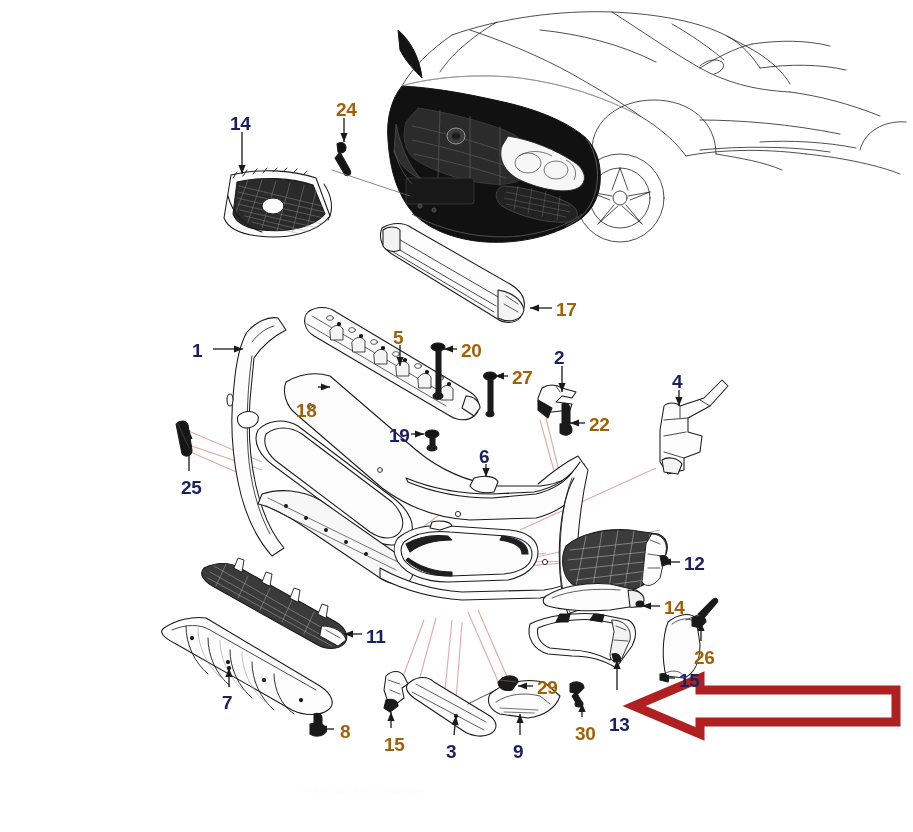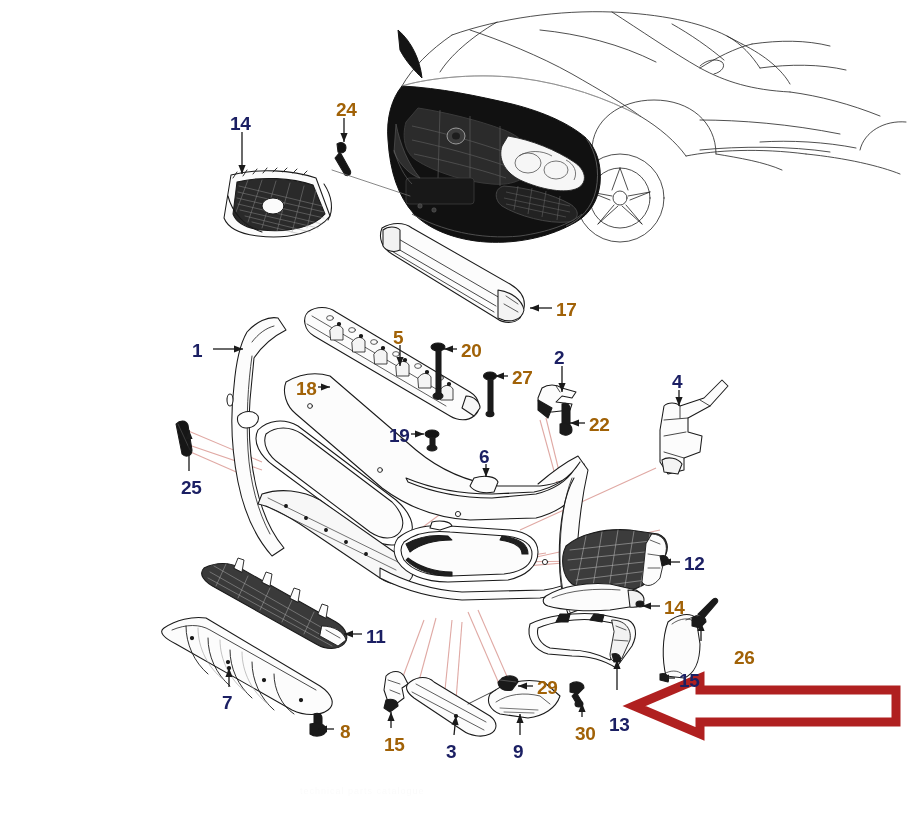--- a/index.html
+++ b/index.html
@@ -579,26 +579,26 @@
       <div class="callout green" style="left: 340px; top: 722px;">8</div>
       <div class="callout blue" style="left: 513px; top: 742px;">9</div>
       <div class="callout blue" style="left: 230px; top: 114px;">14</div>
       <div class="callout blue" style="left: 366px; top: 627px;">11</div>
       <div class="callout blue" style="left: 684px; top: 554px;">12</div>
       <div class="callout blue" style="left: 609px; top: 697px; margin-top: 18px;">13</div>
       <div class="callout green" style="left: 664px; top: 598px;">14</div>
       <div class="callout blue" style="left: 679px; top: 671px;">15</div>
       <div class="callout green" style="left: 384px; top: 735px;">15</div>
       <div class="callout green" style="left: 556px; top: 300px;">17</div>
-      <div class="callout green" style="left: 296px; top: 379px; text-align: right;">18</div>
+      <div class="callout green" style="left: 296px; top: 401px; text-align: right;">18</div>
       <div class="callout blue" style="left: 389px; top: 426px;">19</div>
       <div class="callout green" style="left: 461px; top: 341px; text-align: right;">20</div>
       <div class="callout green" style="left: 537px; top: 678px;">29</div>
       <div class="callout green" style="left: 589px; top: 415px;">22</div>
       <div class="callout green" style="left: 575px; top: 724px;">30</div>
       <div class="callout green" style="left: 336px; top: 100px;">24</div>
       <div class="callout blue" style="left: 181px; top: 478px;">25</div>
-      <div class="callout green" style="left: 734px; top: 648px;">26</div>
+      <div class="callout green" style="left: 694px; top: 648px;">26</div>
       <div class="callout green" style="left: 512px; top: 368px;">27</div>
     </div>
 
   <div class="wm" style="left:300px; top:786px;">technical parts catalogue</div>
 </div>
 
 </body></html>

